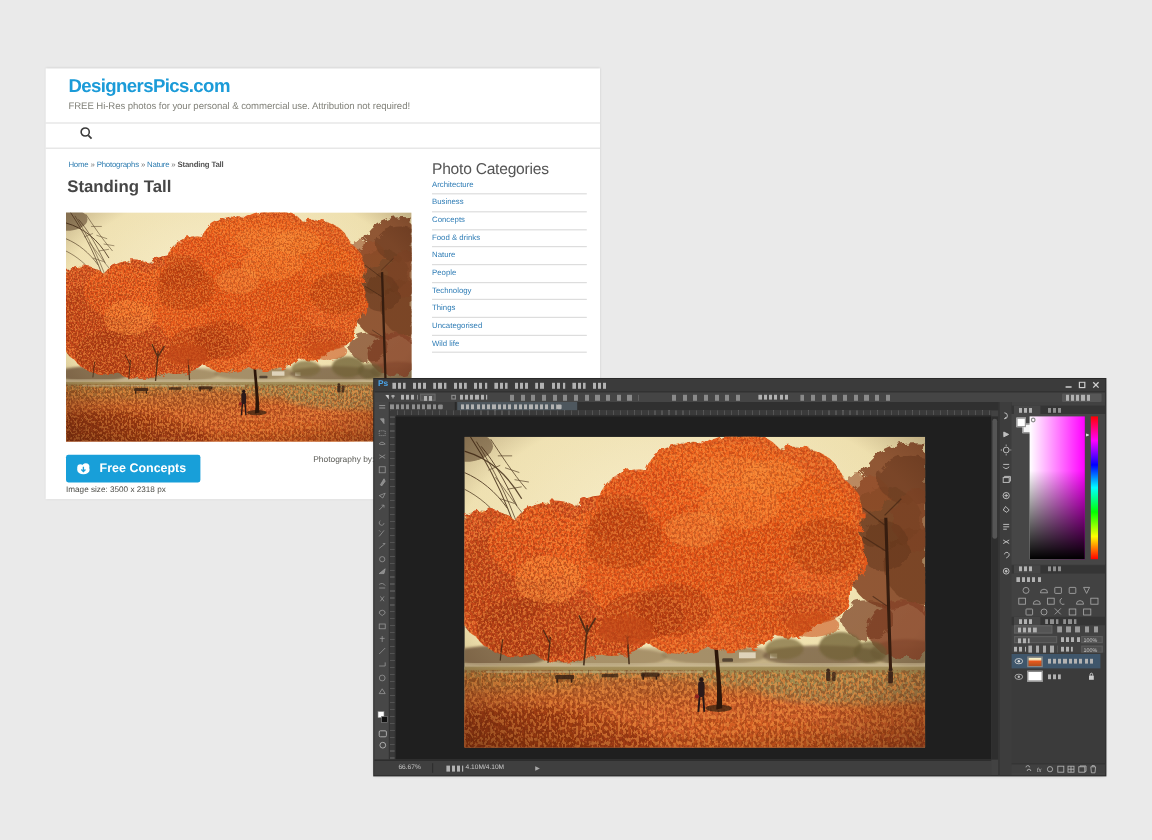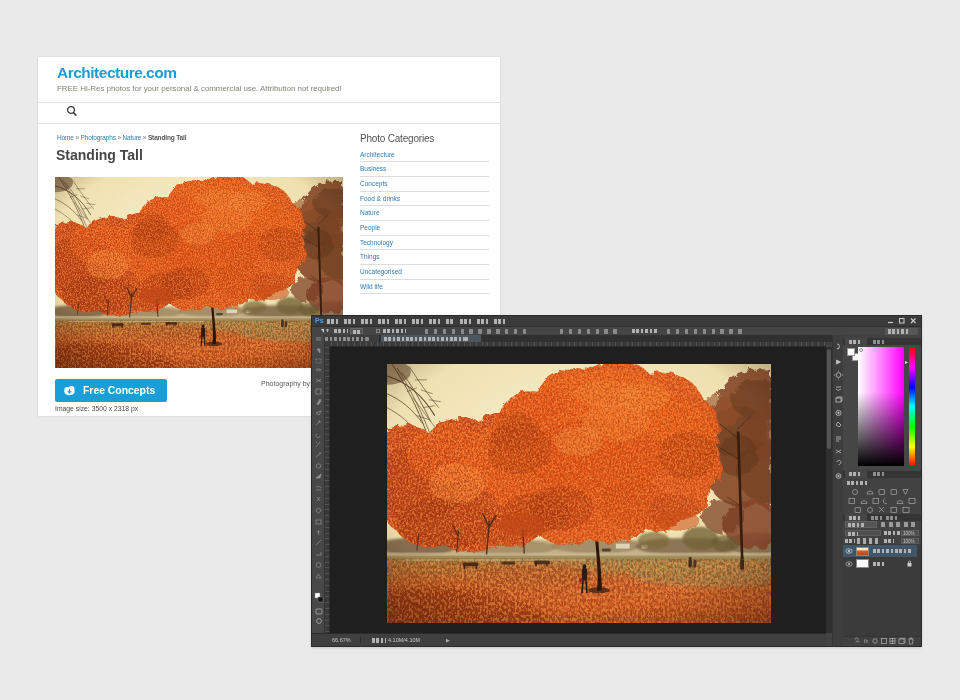--- a/index.html
+++ b/index.html
@@ -237,21 +237,21 @@
   <circle cx="150" cy="200" r="1.2" opacity="0.7"></circle>
           <circle cx="163" cy="200" r="1.2" opacity="0.6"></circle>
  </g>
  <rect x="0" y="0" width="386" height="261" fill="#ff8030" opacity="0.04"></rect>
  <rect x="0" y="0" width="386" height="261" fill="url(#vigG)"></rect>
 </g>
 </defs>
 </svg>
 
 <div class="abs" id="web" style="left:38px;top:57px;width:462px;height:359px;background:#fff;box-shadow:0 0 2px rgba(0,0,0,0.13)">
-  <div class="abs" style="left:19px;top:7px;font-size:15.5px;font-weight:bold;color:#1b9bd8;letter-spacing:-0.5px">Architecture.com</div>
+  <div class="abs" style="left:19px;top:7px;font-size:15.5px;font-weight:bold;color:#1b9bd8;letter-spacing:-0.5px">DesignersPics.com</div>
   <div class="abs" style="left:19px;top:27px;font-size:8px;letter-spacing:-0.06px;color:#83837b">FREE Hi-Res photos for your personal &amp; commercial use. Attribution not required!</div>
   <div class="hr" style="top:45px"></div>
   <svg class="abs" style="left:28px;top:48px" width="12" height="12" viewBox="0 0 12 12">
     <circle cx="5" cy="5" r="3.4" fill="none" stroke="#3a3a3a" stroke-width="1.3"></circle>
     <line x1="7.6" y1="7.9" x2="10.3" y2="10.6" stroke="#3a3a3a" stroke-width="1.5"></line>
   </svg>
   <div class="hr" style="top:66px"></div>
   <div class="abs" style="left:19px;top:76.5px;font-size:6.5px;letter-spacing:-0.15px;color:#777">
     <span style="color:#2d7cb0">Home</span> » <span style="color:#2d7cb0">Photographs</span> » <span style="color:#2d7cb0">Nature</span> » <b style="color:#555">Standing Tall</b>
   </div>
@@ -265,21 +265,21 @@
     <svg class="abs" style="left:7px;top:5.5px" width="15" height="11" viewBox="0 0 15 11">
       <ellipse cx="7.5" cy="6.5" rx="5.2" ry="3.8" fill="#fff"></ellipse>
       <circle cx="5" cy="4.5" r="2.6" fill="#fff"></circle>
         <circle cx="9.5" cy="4" r="3" fill="#fff"></circle>
       <path d="M7.5,4 L7.5,8 M5.8,6.2 L7.5,8 L9.2,6.2" stroke="#189fd9" stroke-width="1.1" fill="none"></path>
     </svg>
     <div class="abs" style="left:28px;top:5.5px;font-size:10.4px;font-weight:bold;color:#fff">Free Concepts</div>
   </div>
   <div class="abs" style="left:223px;top:323px;font-size:7px;color:#5a5a55">Photography by: Jeshu John</div>
   <div class="abs" style="left:17px;top:347.5px;font-size:6.8px;color:#4a4a45">Image size: 3500 x 2318 px</div>
-  <div class="abs" style="left:322px;top:76px;font-size:10px;letter-spacing:-0.2px;color:#555">Photo Categories</div>
+  <div class="abs" style="left:322px;top:76px;font-size:13px;letter-spacing:-0.2px;color:#555">Photo Categories</div>
   <div class="abs" style="left:322px;top:90.5px;width:129px">
     <div class="cat">Architecture</div>
     <div class="cat">Business</div>
     <div class="cat">Concepts</div>
     <div class="cat">Food &amp; drinks</div>
     <div class="cat">Nature</div>
     <div class="cat">People</div>
     <div class="cat">Technology</div>
     <div class="cat">Things</div>
     <div class="cat">Uncategorised</div>

